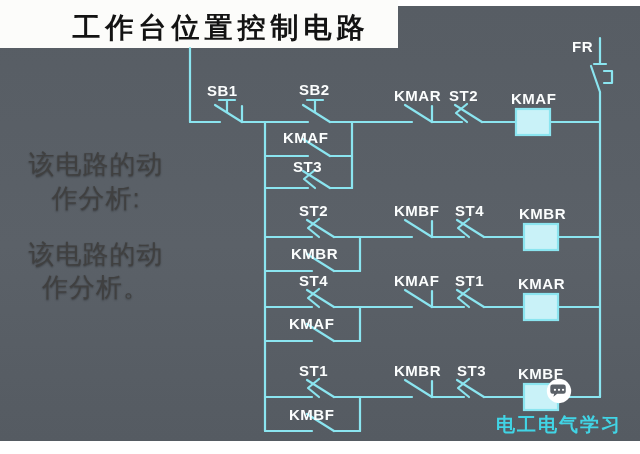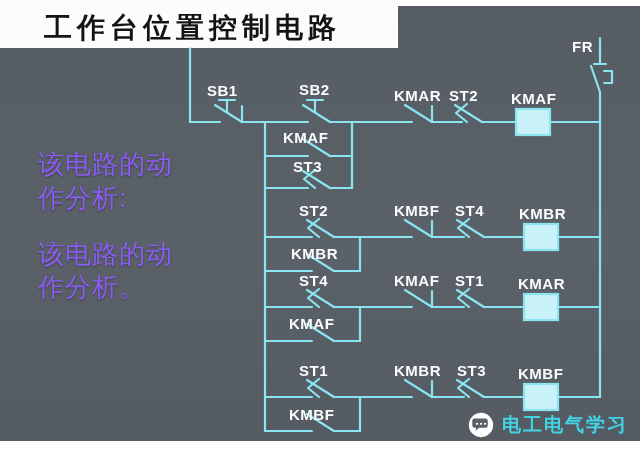--- a/index.html
+++ b/index.html
@@ -1,48 +1,48 @@
 <!DOCTYPE html>
 <html><head>
 <meta charset="utf-8">
 <style>
   * { margin:0; padding:0; box-sizing:border-box; }
   html,body { background:#2a2a2a; }
   .page {
     position:relative; width:640px; height:454px; overflow:hidden;
-    background:#ffffff; font-family:"Liberation Sans", sans-serif;
+    background:#ffffff; font-family:"Liberation Sans", sans-serif;text-align:center;
   }
   .panel {
     position:absolute; left:0; top:6px; width:640px; height:435px;
     background:linear-gradient(180deg,#575d64 0%, #5b6168 55%, #555b62 100%);
   }
   .title-block {
     position:absolute; left:0; top:0; width:398px; height:48px;
     background:#fcfcfa;
   }
   .title-block h1 {
     font-size:28px; font-weight:700; color:#131313;
     padding:9px 0 0 44px; letter-spacing:5px; white-space:nowrap;
   }
   .notes {
-    position:absolute; left:38px; top:148px; width:148px;
-    color:#8b5cf6; font-size:26px; line-height:1.3; letter-spacing:1px;
+    position:absolute; left:22px; top:148px; width:148px;
+    color:#404040; font-size:26px; line-height:1.3; letter-spacing:1px;
     text-shadow:0 1px 2px rgba(0,0,0,.35);
   }
   .notes p + p { margin-top:22px; }
   svg.circuit { position:absolute; left:0; top:0; width:640px; height:454px; }
   .wire  { stroke:#8be5f0; stroke-width:2.2; fill:none; stroke-linecap:round; stroke-linejoin:round; }
   .coil  { fill:#c9f2f8; stroke:#8be5f0; stroke-width:2.2; }
   svg text {
     font-family:"Liberation Sans", sans-serif; font-size:15px; font-weight:700;
     fill:#fbfdfd; letter-spacing:.5px;
   }
   .watermark {
-    position:absolute; right:12px; bottom:16px;
-    display:flex; align-items:center; gap:8px;
+    position:absolute; right:18px; bottom:16px;
+    display:flex; align-items:center; gap:8px;flex-direction:column;
   }
   .wm-text { color:#41d4e5; font-size:19px; font-weight:700; letter-spacing:2px; }
 </style>
 </head>
 <body>
 
 <div class="page">
   <div class="panel"></div>
 
   <div class="title-block">

